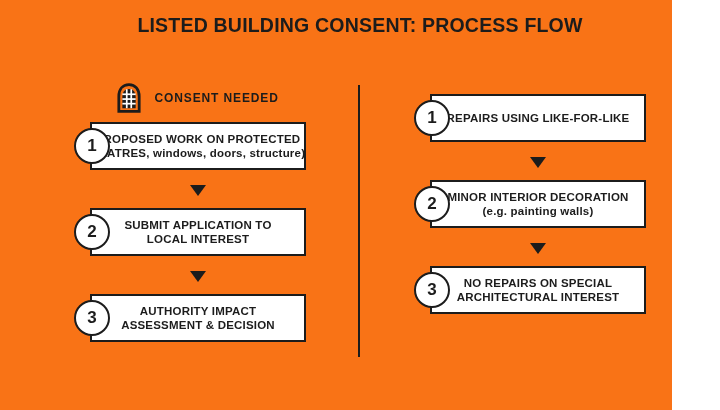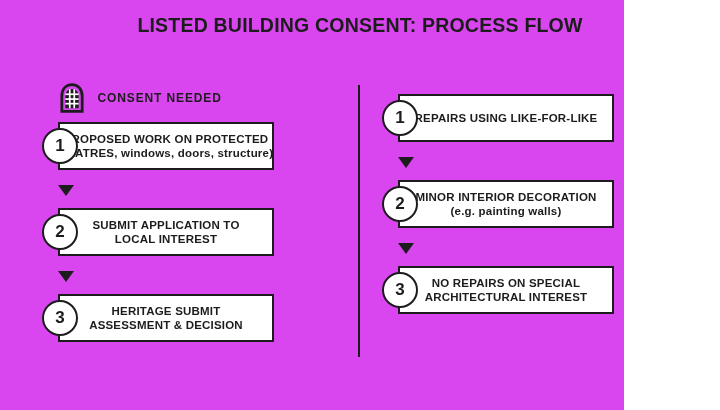--- a/index.html
+++ b/index.html
@@ -3,39 +3,39 @@
 <meta charset="utf-8">
 <style>
   html, body { margin: 0; padding: 0; }
   body {
     width: 720px; height: 410px;
     background: #ffffff;
     font-family: "Liberation Sans", sans-serif;
     color: #1c1c1c;
     overflow: hidden;
   }
-  .canvas { position: relative; width: 624px; height: 410px; background: #d946ef; }
+  .canvas { position: relative; width: 672px; height: 410px; background: #f97316; }
 
   .title {
     position: absolute; top: 13px; left: 0; width: 720px;
     text-align: center;
     font-size: 21px; font-weight: 700; letter-spacing: 0.2px;
     transform: scaleX(0.93); transform-origin: 50% 50%;
     white-space: nowrap;
   }
 
   .divider {
     position: absolute; left: 358px; top: 85px;
     width: 2px; height: 272px; background: #1c1c1c;
   }
 
   .column {
     position: absolute; top: 84px;
     width: 280px;
-    display: flex; flex-direction: column; align-items: flex-start;
+    display: flex; flex-direction: column; align-items: center;
   }
   .column.left  { left: 58px; }
   .column.right { left: 398px; }
 
   .col-header {
     height: 28px; display: flex; align-items: center; gap: 9px;
   }
   .col-header .hicon { display: block; flex: 0 0 auto; }
   .col-header .hlabel {
     font-size: 12.5px; font-weight: 700; letter-spacing: 0.9px;
@@ -117,21 +117,21 @@
       <div class="tline">SUBMIT APPLICATION TO</div>
       <div class="tline">LOCAL INTEREST</div>
     </div>
 
     <div class="flow-arrow"></div>
 
     <div class="step">
       <div class="step-num">
         <span>3</span>
       </div>
-      <div class="tline">HERITAGE SUBMIT</div>
+      <div class="tline">AUTHORITY IMPACT</div>
       <div class="tline">ASSESSMENT &amp; DECISION</div>
     </div>
   </div>
 
   <div class="column right">
 
     <div class="step">
       <div class="step-num">
         <span>1</span>
       </div>

